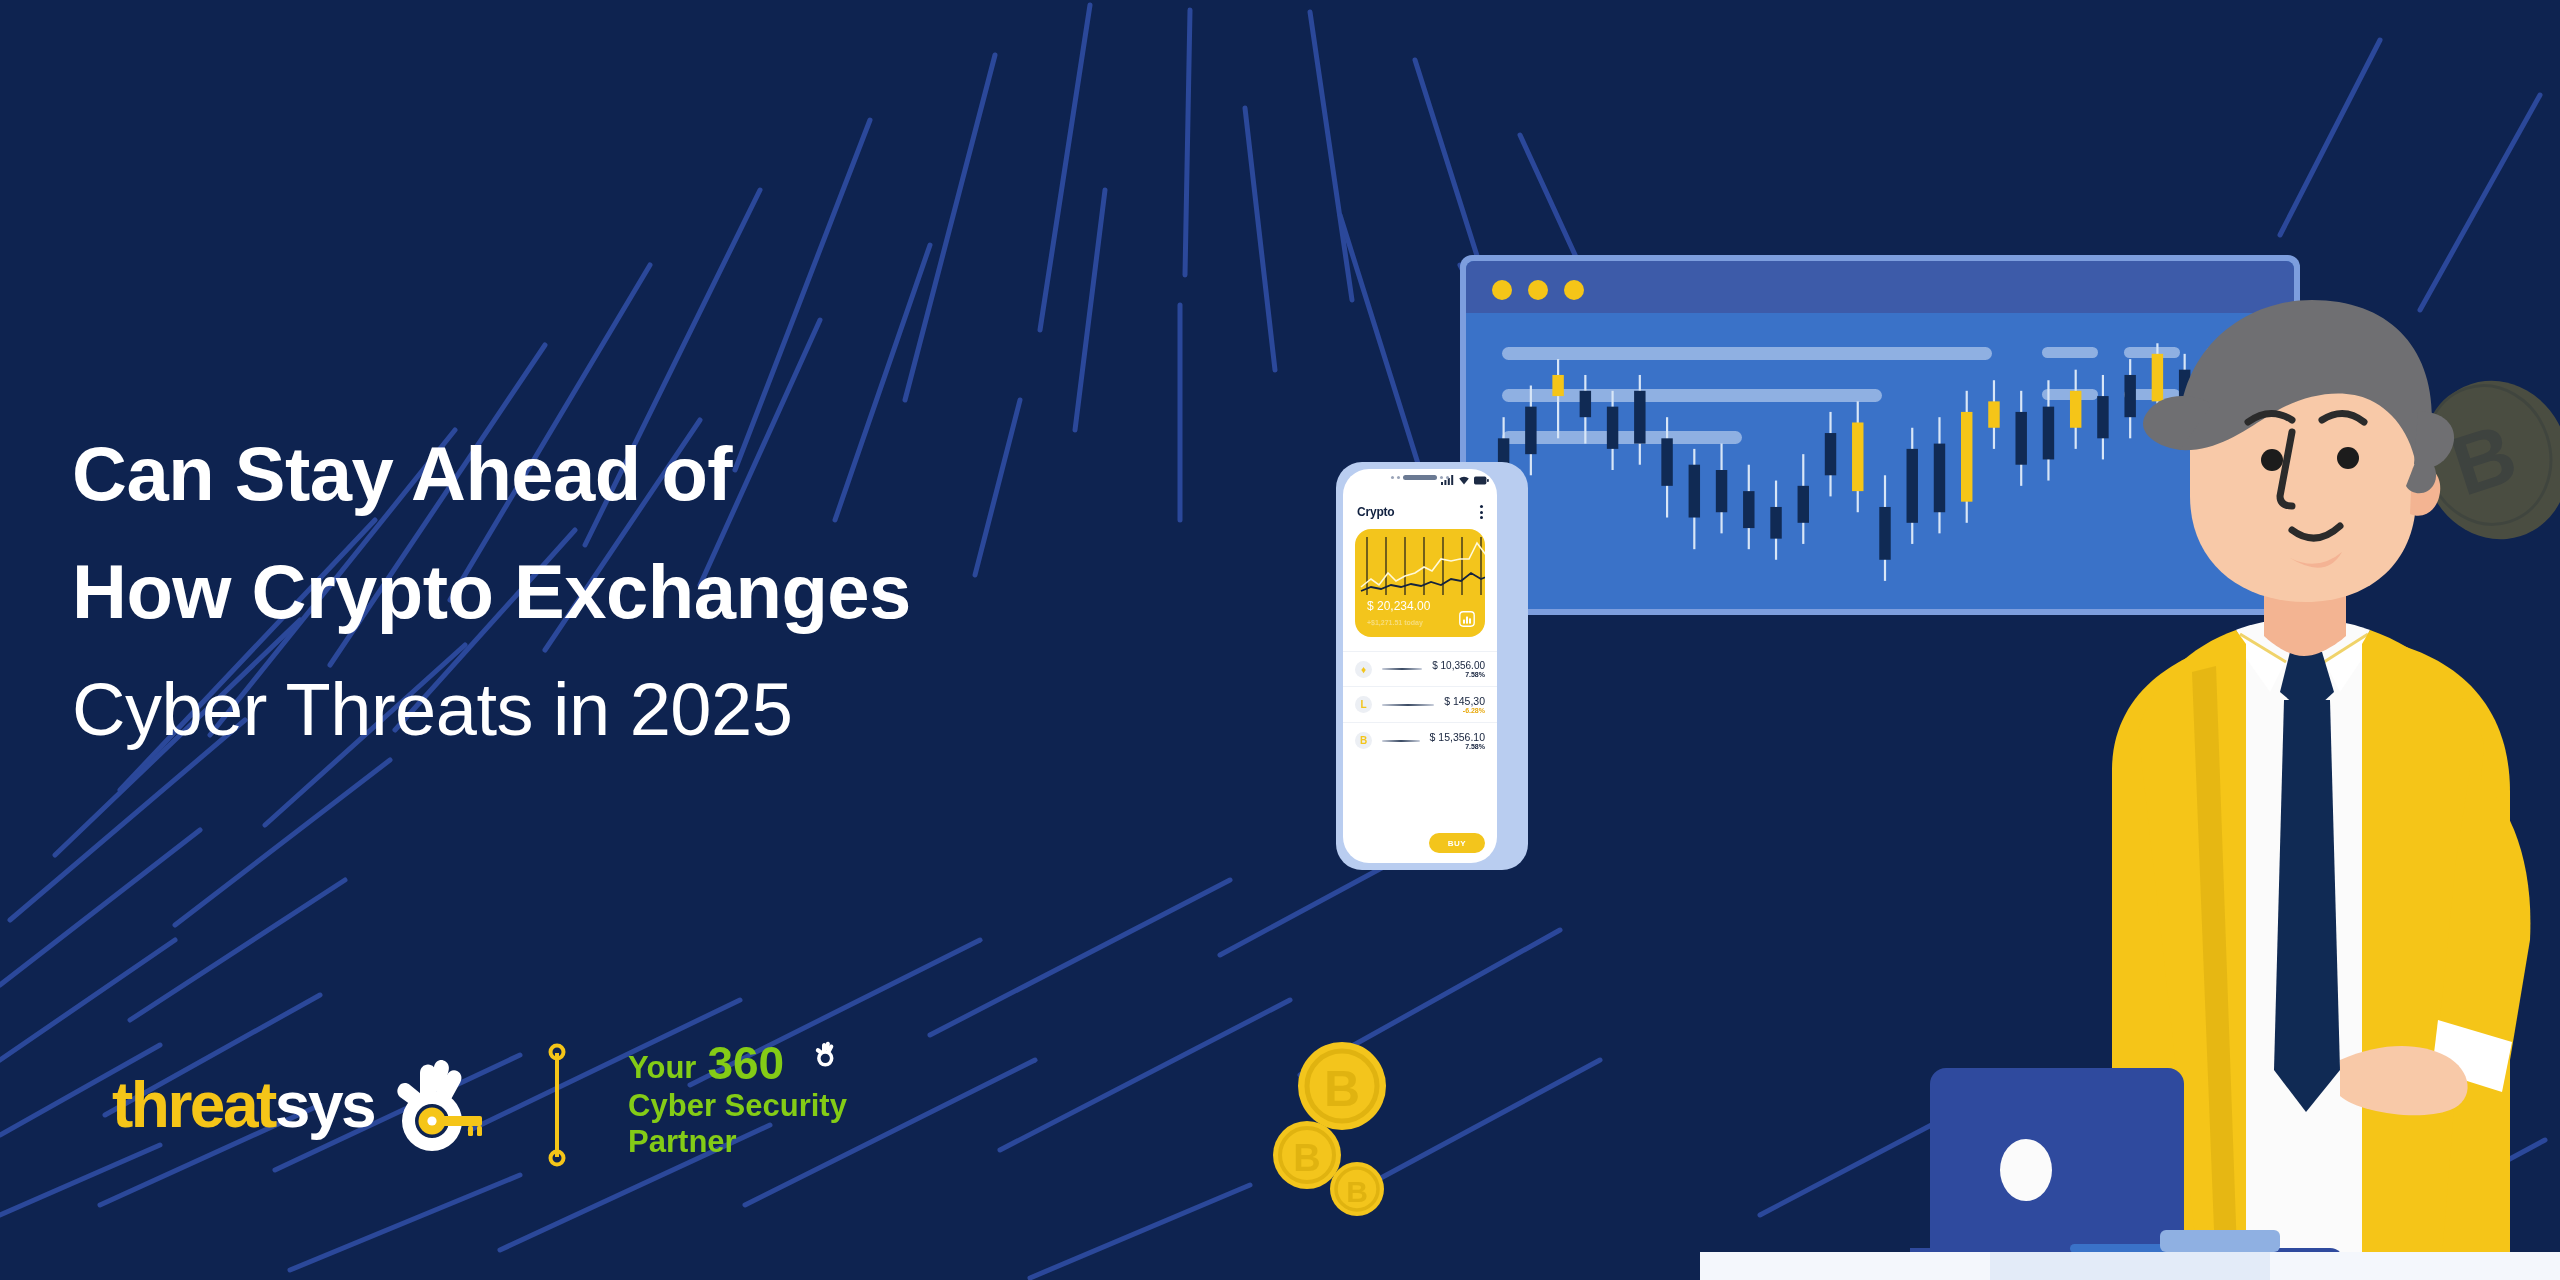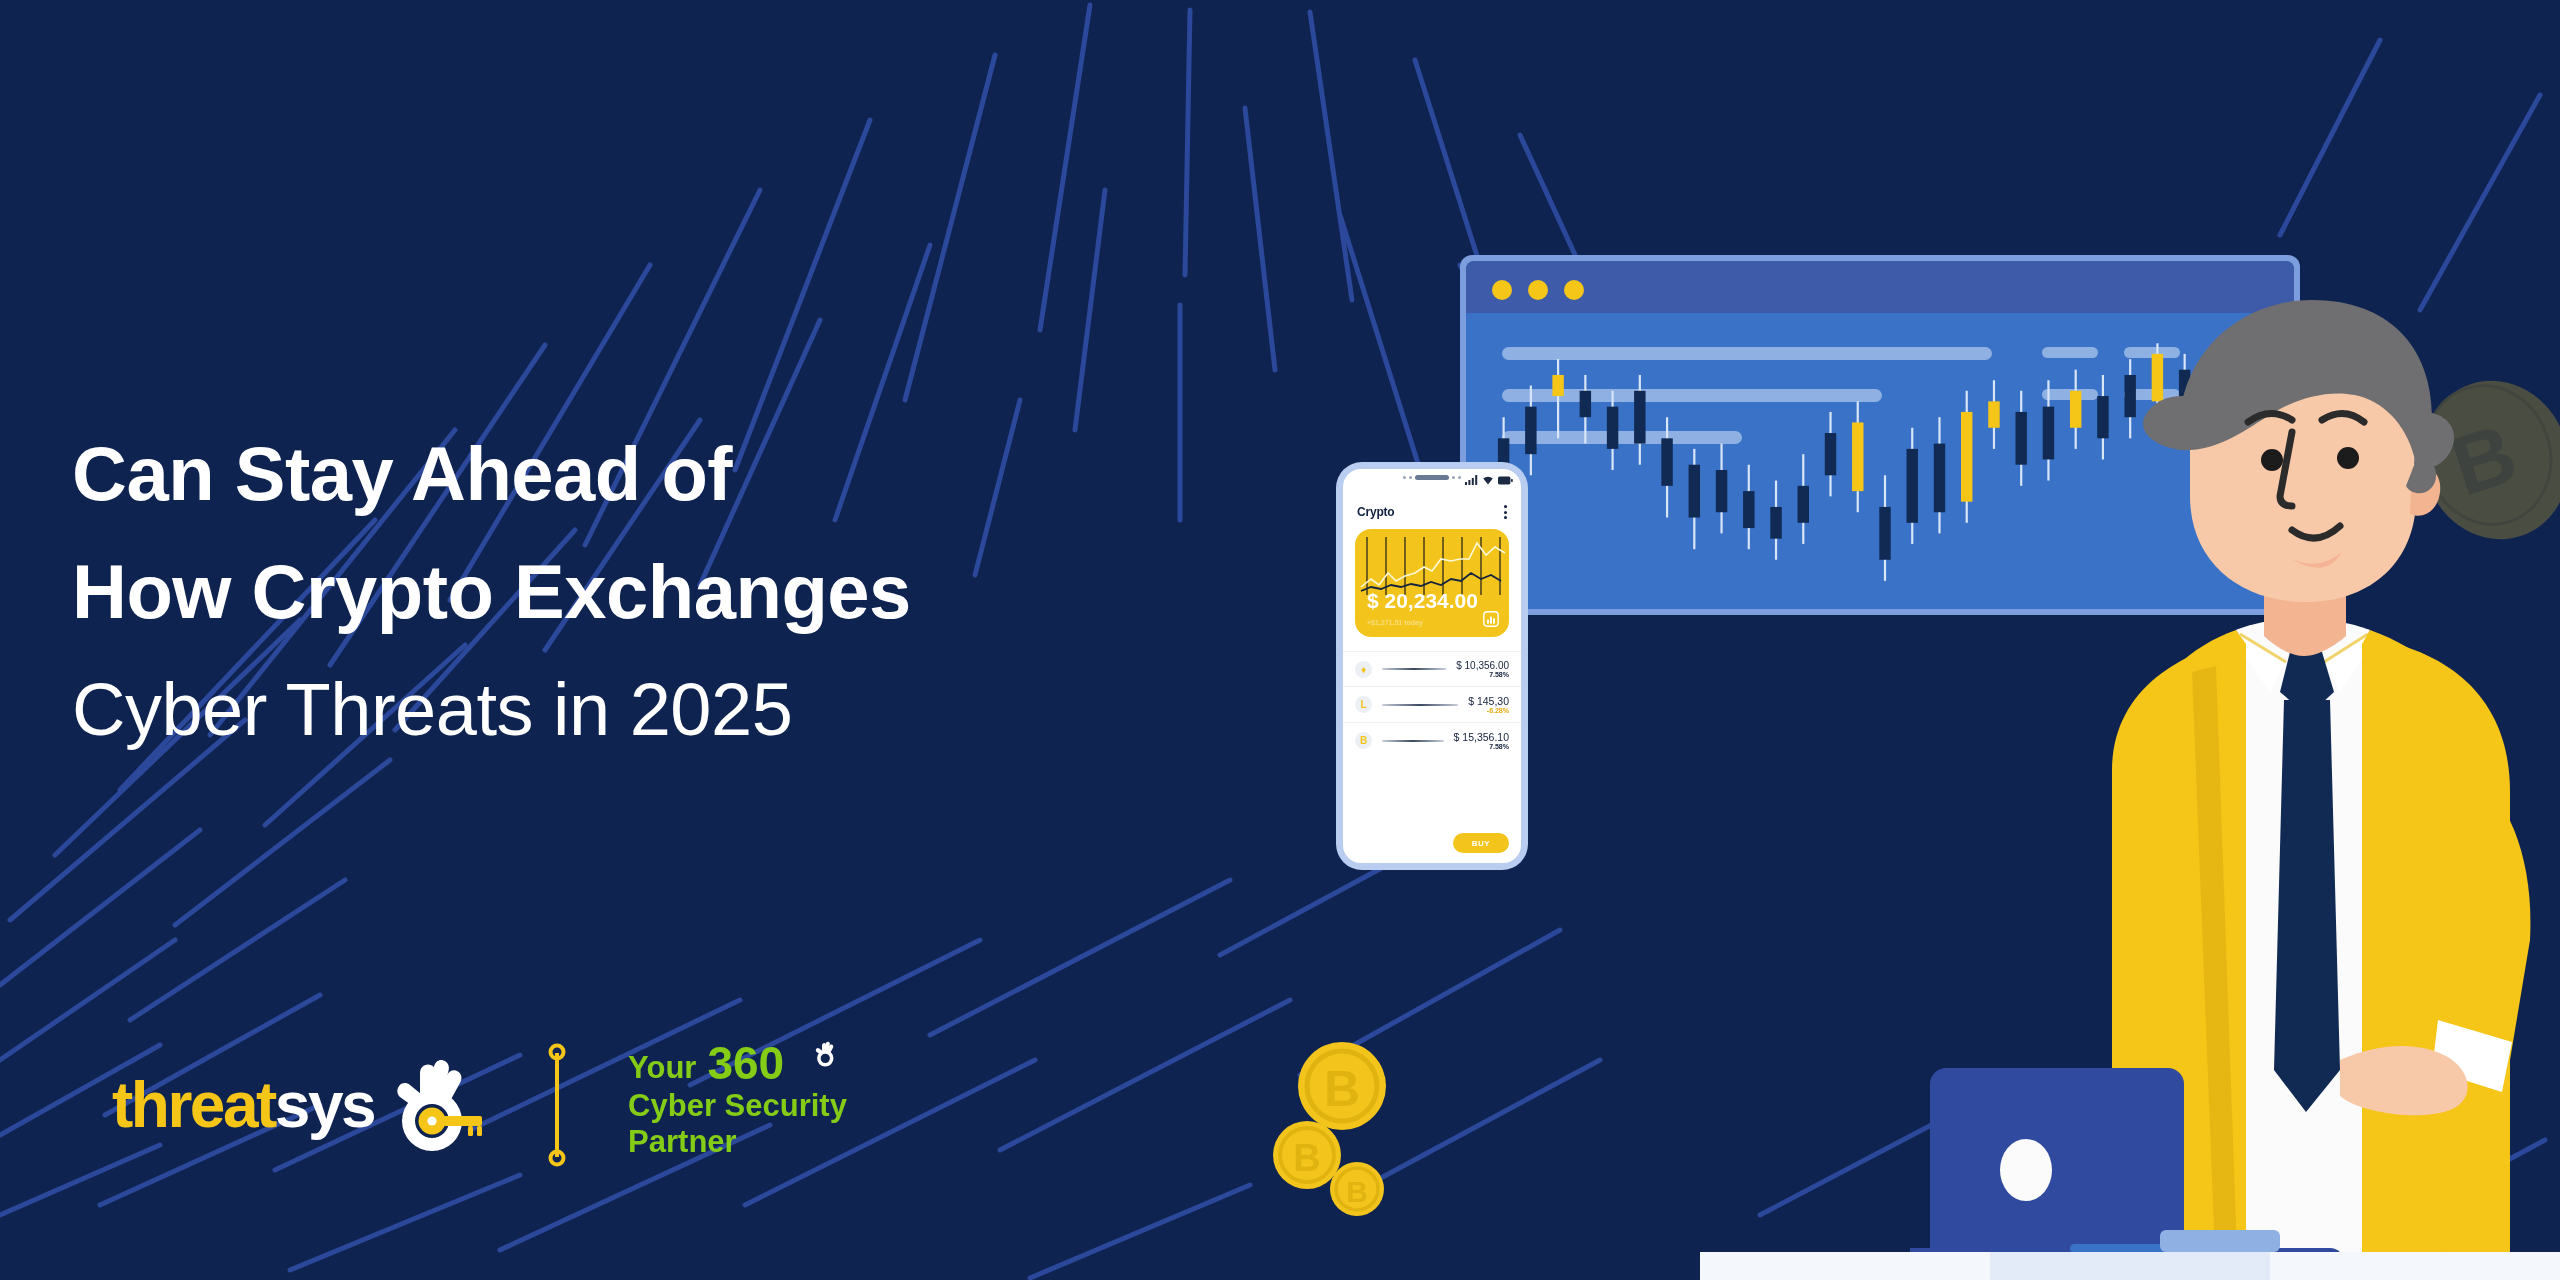--- a/index.html
+++ b/index.html
@@ -329,21 +329,21 @@
       <text x="39" y="55" font-family="Liberation Sans, sans-serif" font-size="38" font-weight="700" fill="#e0b310" text-anchor="middle">B</text>
     </svg>
     <svg class="layer" style="left:46px; top:1158px;" width="62" height="62" viewBox="0 0 62 62">
       <circle cx="31" cy="31" r="27" fill="#f3c51c"></circle>
       <circle cx="31" cy="31" r="21" fill="none" stroke="#e0b310" stroke-width="3.5"></circle>
       <text x="31" y="44" font-family="Liberation Sans, sans-serif" font-size="30" font-weight="700" fill="#e0b310" text-anchor="middle">B</text>
     </svg>
 
     <div class="layer" style="left:56px; top:462px; width:192px; height:408px; background:#b9cdf0;
                 border-radius:26px; padding:7px;">
-      <div style="width:178px;height:394px;background:#ffffff;border-radius:18px;
+      <div style="width:154px;height:394px;background:#ffffff;border-radius:26px;
                   overflow:hidden;position:relative;">
 
         <div style="height:22px;display:flex;align-items:center;justify-content:flex-end;
                     padding:0 8px;gap:4px;">
           <div style="position:absolute;left:50%;transform:translateX(-50%);top:6px;
                       display:flex;align-items:center;gap:3px;">
             <span style="width:3px;height:3px;background:#9aa4b8;border-radius:50%;display:block;"></span>
             <span style="width:3px;height:3px;background:#9aa4b8;border-radius:50%;display:block;"></span>
             <span style="width:34px;height:5px;background:#6b7a93;border-radius:3px;display:block;"></span>
             <span style="width:3px;height:3px;background:#9aa4b8;border-radius:50%;display:block;"></span>
@@ -383,21 +383,21 @@
               <line x1="50" y1="8" x2="50" y2="66"></line>
               <line x1="69" y1="8" x2="69" y2="66"></line>
               <line x1="88" y1="8" x2="88" y2="66"></line>
               <line x1="107" y1="8" x2="107" y2="66"></line>
               <line x1="126" y1="8" x2="126" y2="66"></line>
               <line x1="145" y1="8" x2="145" y2="66"></line>
             </g>
             <polyline fill="none" stroke="#fff9d9" stroke-width="1.6" points="6,58 16,50 24,56 33,44 41,52 50,47 60,44 69,38 77,42 86,30 96,32 105,30 114,30 122,14 131,26 140,18 150,24"></polyline>
             <polyline fill="none" stroke="#14233f" stroke-width="1.8" points="6,62 16,58 26,60 36,56 46,58 56,55 66,57 76,53 86,56 96,50 106,52 116,44 126,50 136,46 146,52"></polyline>
           </svg>
-          <div style="position:absolute;left:12px;bottom:24px;font-size:21px;font-weight:700;color:#ffffff;">$ 20,234.00</div>
+          <div style="position:absolute;left:12px;bottom:24px;font-size:12px;font-weight:400;color:#ffffff;">$ 20,234.00</div>
           <div style="position:absolute;left:12px;bottom:11px;font-size:7px;font-weight:700;color:#f7dd7c;">+$1,271.51 today</div>
           <svg width="16" height="16" viewBox="0 0 16 16" style="position:absolute;right:10px;bottom:10px;">
             <rect x="0.8" y="0.8" width="14.4" height="14.4" rx="3.4" fill="none" stroke="#ffffff" stroke-width="1.4"></rect>
             <rect x="4" y="8.6" width="2" height="4" fill="#ffffff"></rect>
             <rect x="7" y="5.6" width="2" height="7" fill="#ffffff"></rect>
             <rect x="10" y="7.4" width="2" height="5.2" fill="#ffffff"></rect>
           </svg>
         </div>
 
         <div style="margin-top:14px;">

